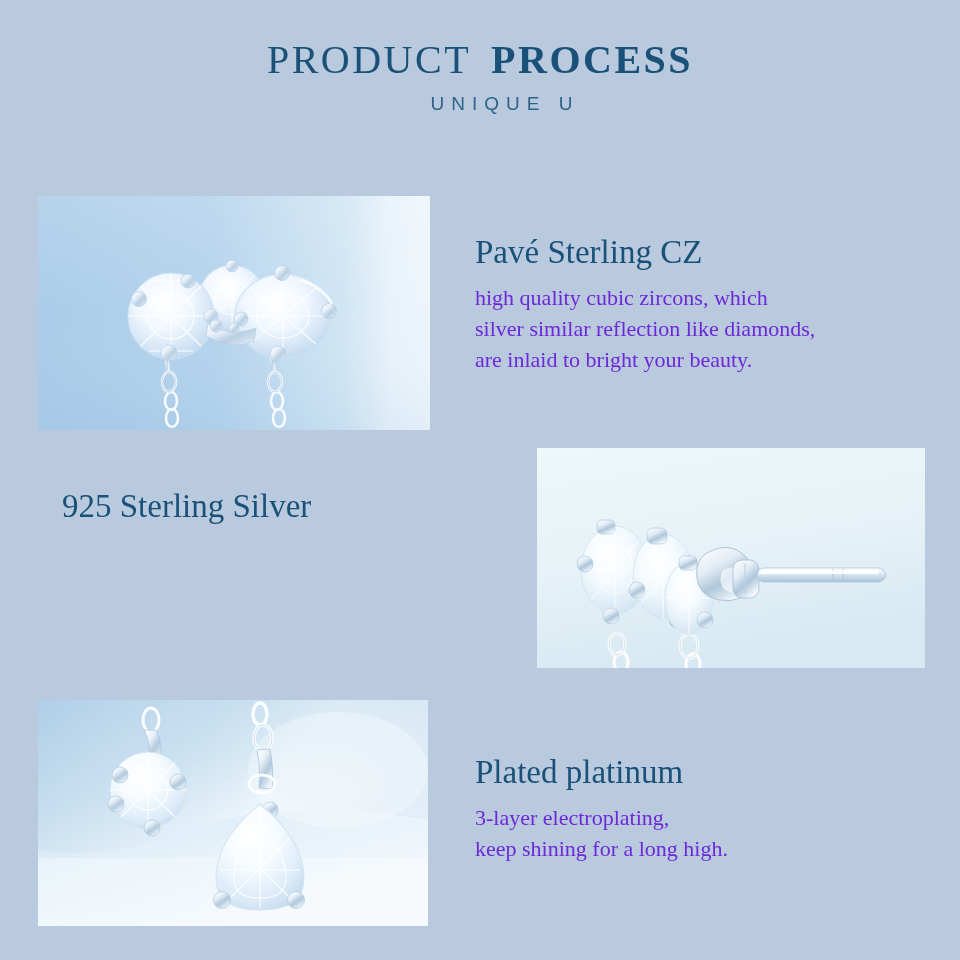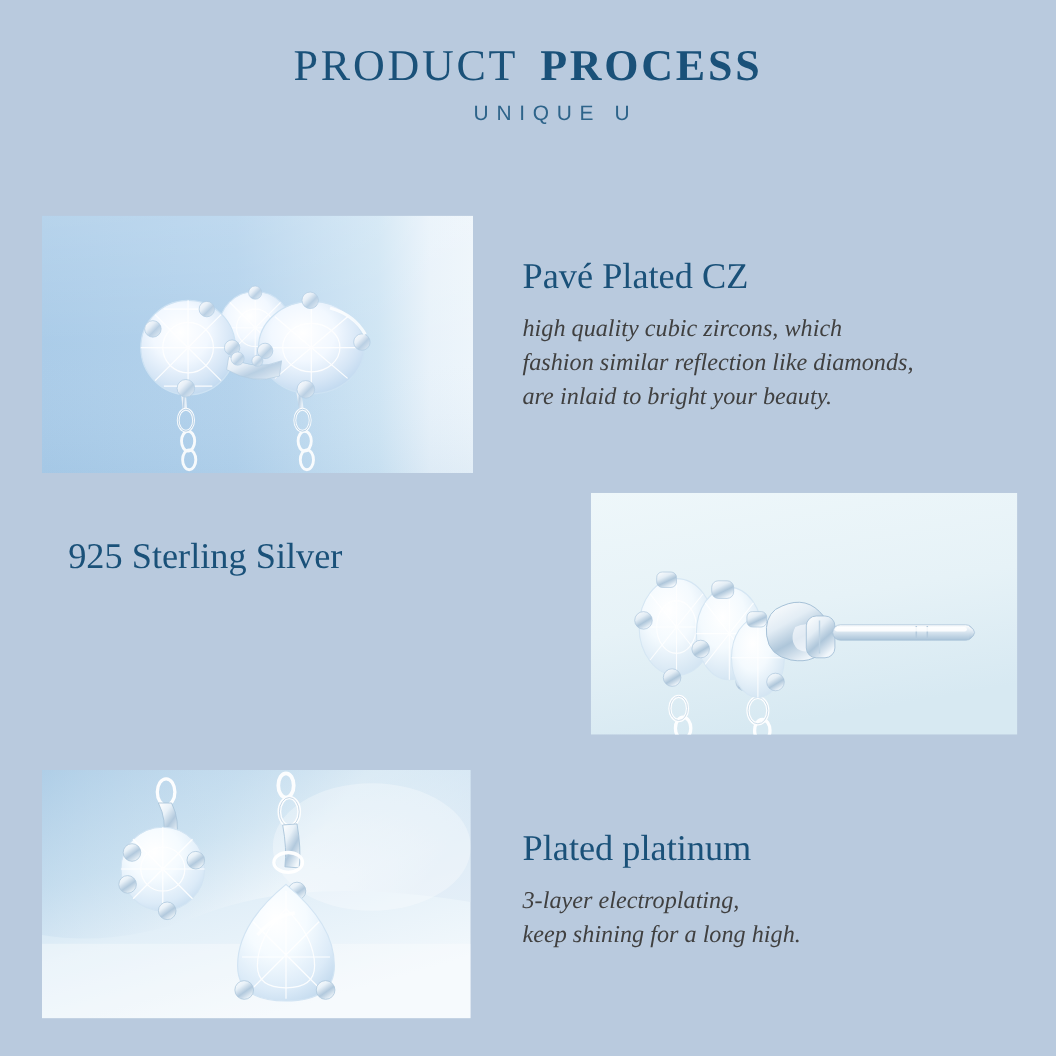--- a/index.html
+++ b/index.html
@@ -79,24 +79,23 @@
     line-height: 40px;
     color: #1a5179;
     font-weight: 400;
     margin: 0 0 10px 0;
     white-space: nowrap;
   }
   .block-body {
     font-family: "Liberation Serif", serif;
     font-size: 22px;
     line-height: 31px;
-    color: #404040;
+    color: #6d28d9;
     font-weight: 400;
     margin: 0;
-    font-style: italic;
   }
   .block-body .ln { display: block; white-space: nowrap; }
 </style>
 </head>
 <body>
 
 <div class="page">
 
   <div class="header">
     <div class="header-title">
@@ -350,24 +349,24 @@
           <path d="M222 126 q26 26 26 52 q0 20 -26 20 q-26 0 -26 -20 q0 -26 26 -52 z"></path>
         </g>
         <circle cx="184" cy="200" r="8.5" fill="url(#metal3)" stroke="#adc7dc" stroke-width="0.7"></circle>
         <circle cx="258" cy="200" r="8.5" fill="url(#metal3)" stroke="#adc7dc" stroke-width="0.7"></circle>
         <path d="M196 150 q16 -18 34 -20" stroke="#ffffff" stroke-width="3" fill="none" opacity="0.75"></path>
       </g>
     </svg>
   </div>
 
   <div class="block" id="block-1">
-    <h2 class="block-title">Pavé Plated CZ</h2>
+    <h2 class="block-title">Pavé Sterling CZ</h2>
     <p class="block-body">
       <span class="ln">high quality cubic zircons, which</span>
-      <span class="ln">fashion similar reflection like diamonds,</span>
+      <span class="ln">silver similar reflection like diamonds,</span>
       <span class="ln">are inlaid to bright your beauty.</span>
     </p>
   </div>
 
   <div class="block" id="block-2">
     <h2 class="block-title">925 Sterling Silver</h2>
   </div>
 
   <div class="block" id="block-3">
     <h2 class="block-title">Plated platinum</h2>

